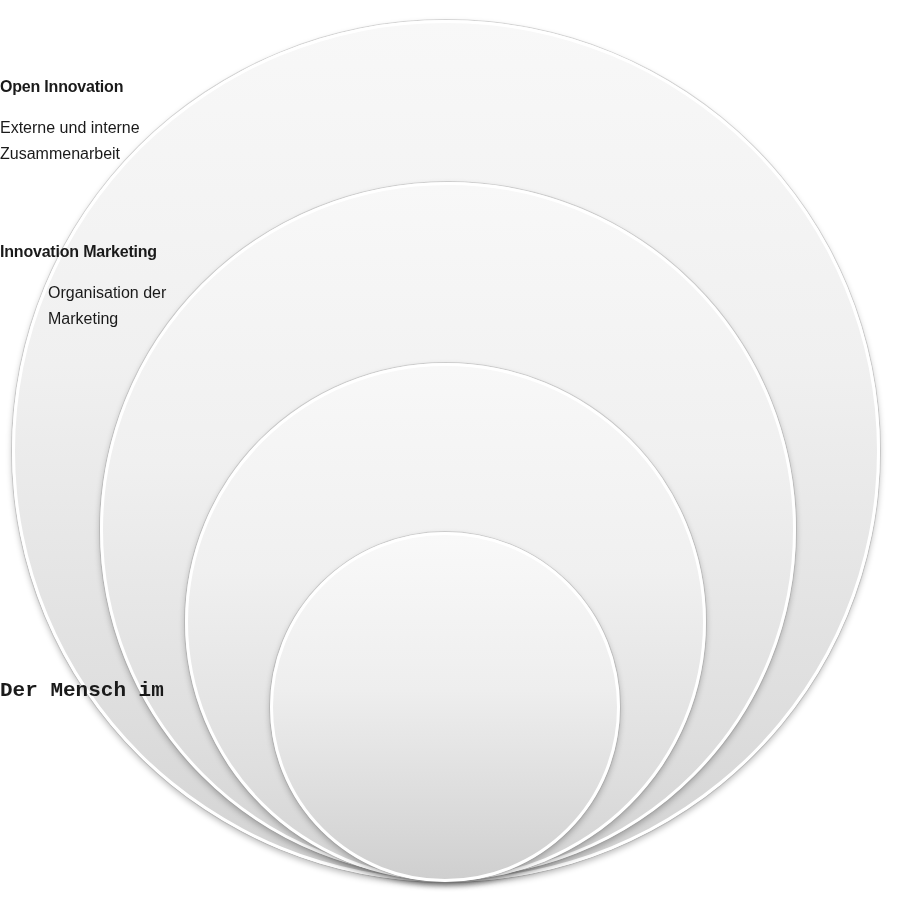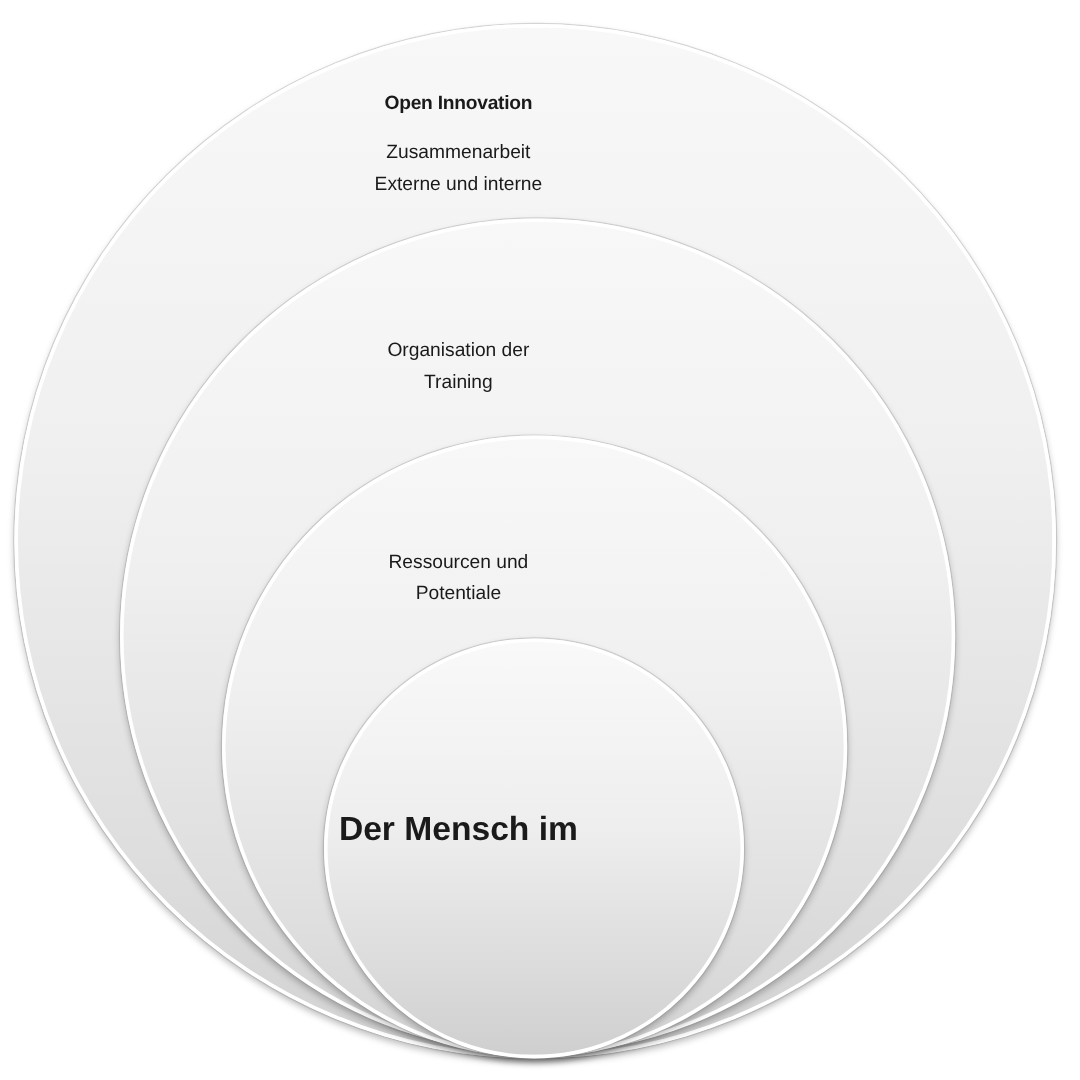--- a/index.html
+++ b/index.html
@@ -12,46 +12,43 @@
     border: 3px solid #ffffff;
     background: linear-gradient(to bottom, #f8f8f8 0%, #f0f0f0 40%, #dedede 80%, #d2d2d2 100%);
     box-shadow: 0 0 0 1px rgba(150,150,150,0.35), 0 3px 6px rgba(0,0,0,0.28);
   }
   .c1 { left: 12px; top: 20px; width: 868px; height: 862px; }
   .c2 { left: 100px; top: 182px; width: 696px; height: 696px; }
   .c3 { left: 185px; top: 363px; width: 521px; height: 518px; }
   .c4 { left: 270px; top: 532px; width: 350px; height: 350px;
         background: linear-gradient(to bottom, #f9f9f9 0%, #eeeeee 45%, #d8d8d8 85%, #cfcfcf 100%); }
 
-  .label { position: absolute; left: 12px; width: 740px; text-align: center; }
+  .label { position: absolute; left: 0; width: 740px; }
   .title { font-weight: bold; font-size: 16px; letter-spacing: -0.2px; }
   .sub { font-size: 16px; line-height: 26px; }
-  .core { font-weight: bold; font-size: 28px; line-height: 29px; }
+  .core { font-weight: bold; font-size: 21px; line-height: 29px; font-family: Liberation Mono, monospace; }
 </style>
 </head>
 <body>
 
 <div class="diagram">
   <div class="circle c1"></div>
   <div class="circle c2"></div>
   <div class="circle c3"></div>
   <div class="circle c4"></div>
 
   <div class="label title" style="top:78px;">Open Innovation</div>
   <div class="label sub" style="top:115px;">
+    <div>Externe und interne</div>
     <div>Zusammenarbeit</div>
-    <div>Externe und interne</div>
   </div>
 
-  <div class="label sub" style="top:280px;">
+  <div class="label title" style="top:243px;">Innovation Marketing</div>
+  <div class="label sub" style="top:280px;margin-left:48px;">
     <div>Organisation der</div>
-    <div>Training</div>
+    <div>Marketing</div>
   </div>
 
-  <div class="label sub" style="top:456px;">
-    <div>Ressourcen und</div>
-    <div>Potentiale</div>
-  </div>
 
   <div class="label core" style="top:676px;">
     <div>Der Mensch im</div>
   </div>
 </div>
 
 </body></html>

